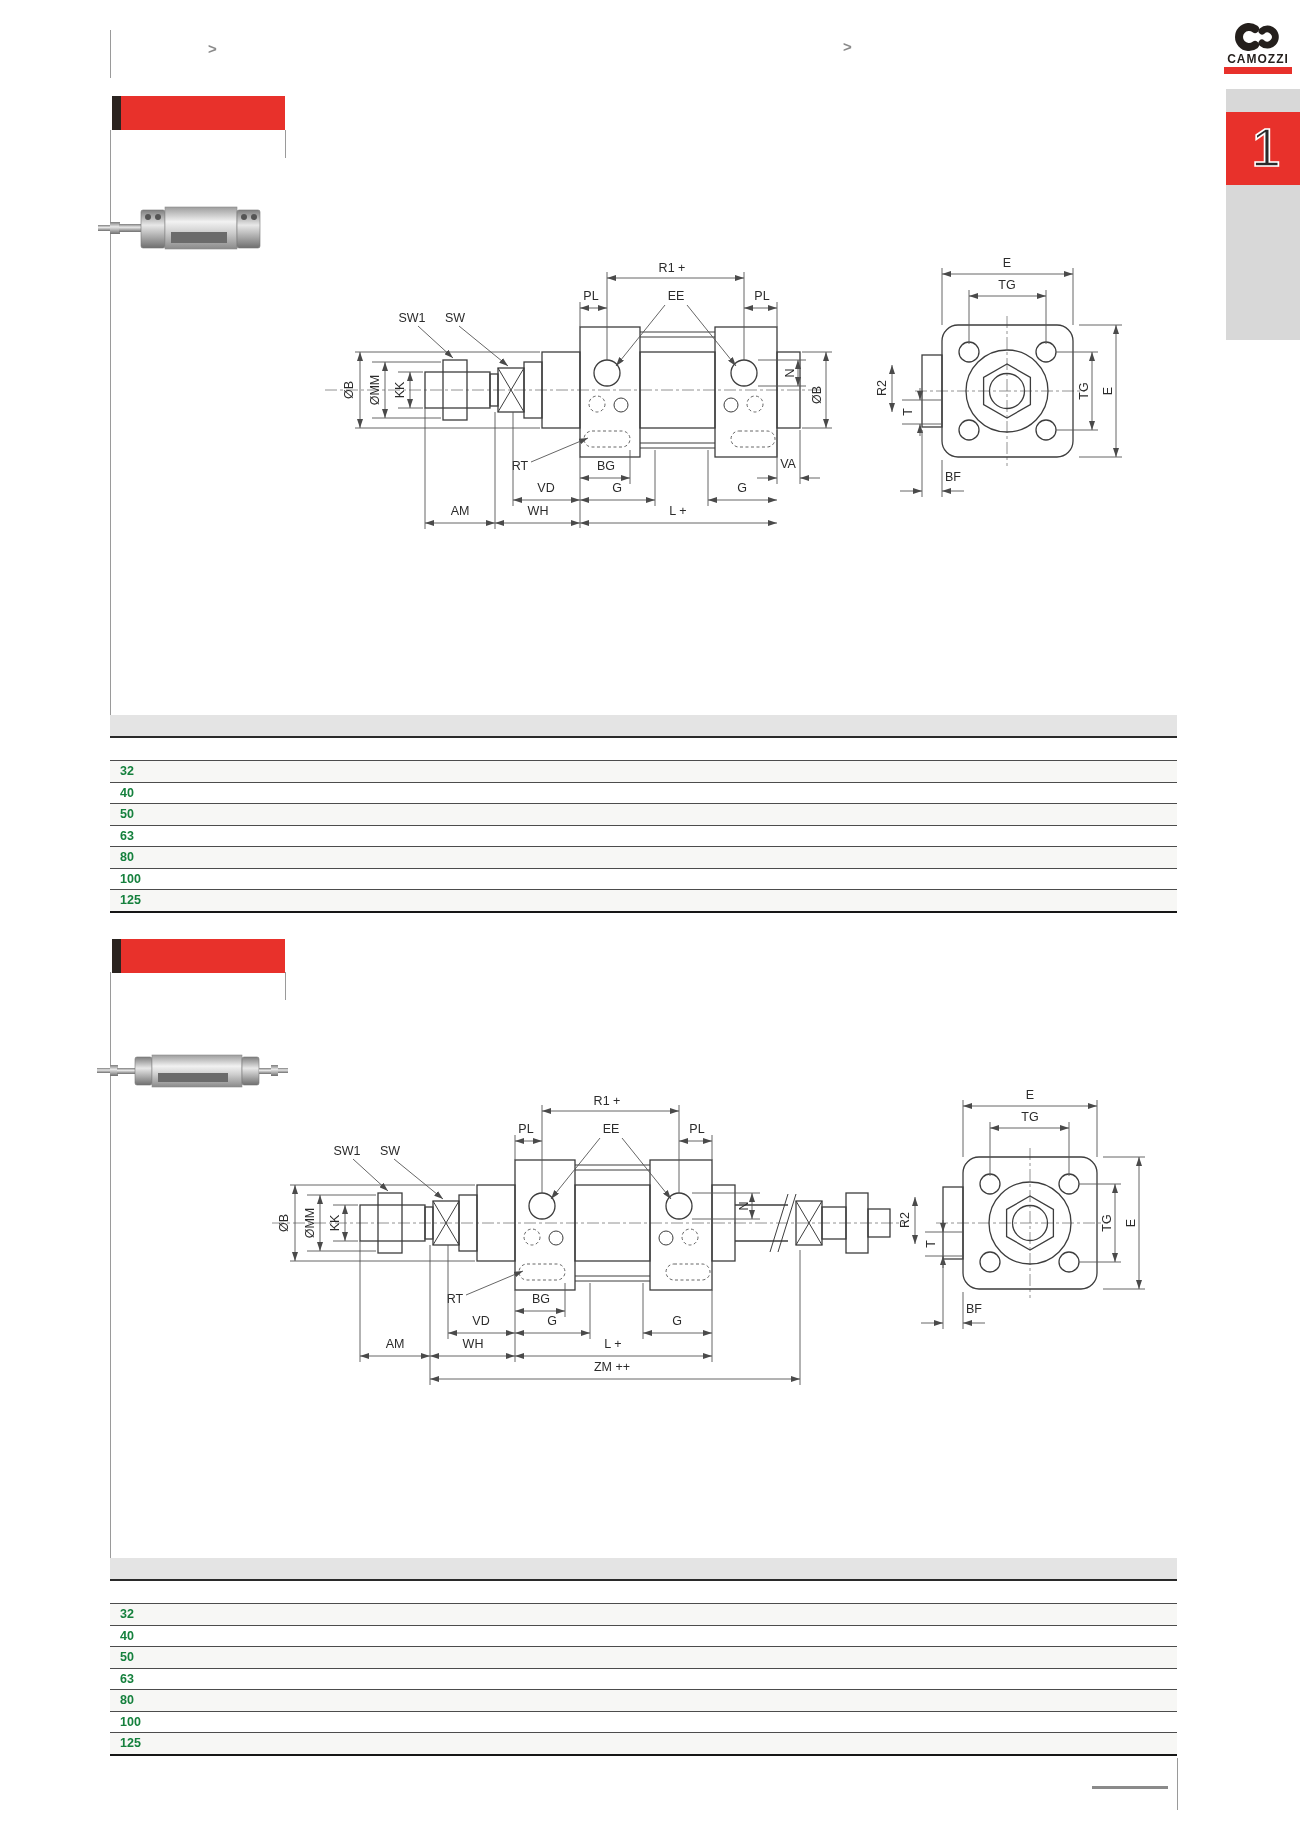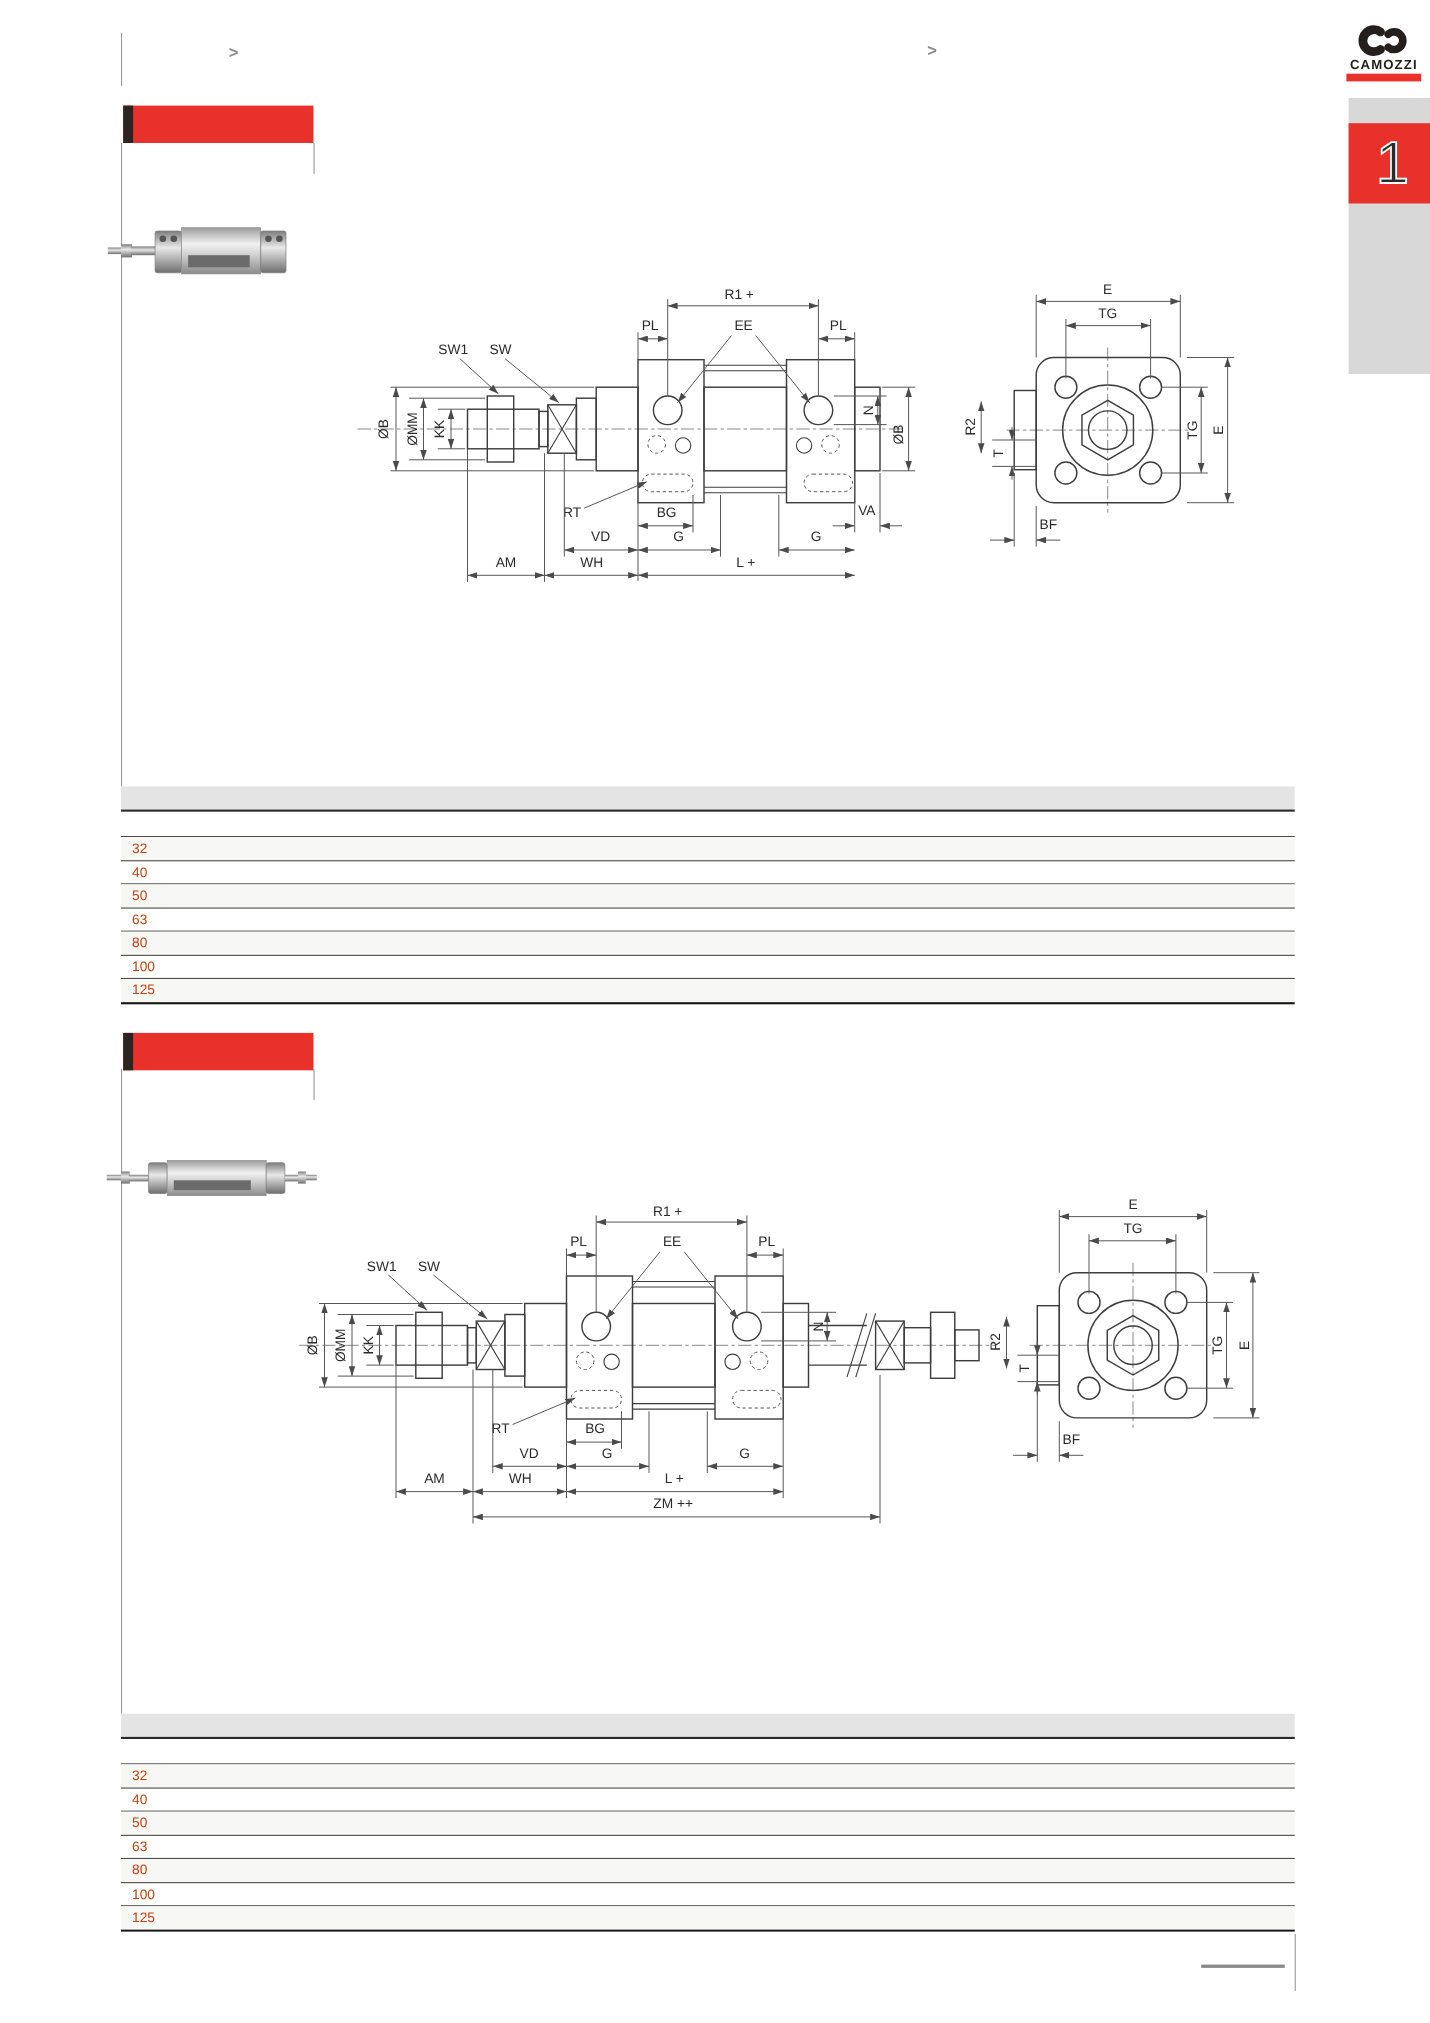--- a/index.html
+++ b/index.html
@@ -7,21 +7,21 @@
   #page{position:relative;width:1300px;height:1839px;background:#ffffff;overflow:hidden;margin:0 auto;}
   .abs{position:absolute;}
   .crumb{position:absolute;font-size:15px;font-weight:bold;color:#8a8a8a;}
   .red-bar{position:absolute;left:112px;width:164px;height:34px;background:#e8312b;border-left:9px solid #2b2420;}
   .vline{position:absolute;width:1px;background:#9a9a9a;}
   .hline{position:absolute;height:3px;background:#8a8a8a;}
   
   .cat-table{position:absolute;left:110px;width:1067px;border-bottom:2px solid #161616;}
   .t-head{height:21px;background:#e4e4e4;border-bottom:2px solid #2a2a2a;}
   .t-sub{height:22px;background:#ffffff;border-bottom:1.5px solid #4c4c4c;}
-  .t-row{height:20.5px;line-height:20.5px;font-size:12.5px;font-weight:normal;color:#c2410c;
+  .t-row{height:20.5px;line-height:20.5px;font-size:12.5px;font-weight:bold;color:#15803d;
          padding-left:10px;border-bottom:1.5px solid #4c4c4c;}
   .t-row.odd{background:#f7f7f5;}
   .t-row.last{border-bottom:none;}
   
   .tab-strip{position:absolute;left:1226px;top:89px;width:74px;height:251px;background:#d8d8d8;}
   .tab-red{position:absolute;left:1226px;top:112px;width:74px;height:73px;background:#e8312b;}
   
   svg text{font-family:"Liberation Sans", sans-serif;font-size:12.5px;fill:#2b2b2b;}
   .pt{stroke:#3d3d3d;stroke-width:1.3;fill:none;}
   .pt-thin{stroke:#3d3d3d;stroke-width:1;fill:none;}

